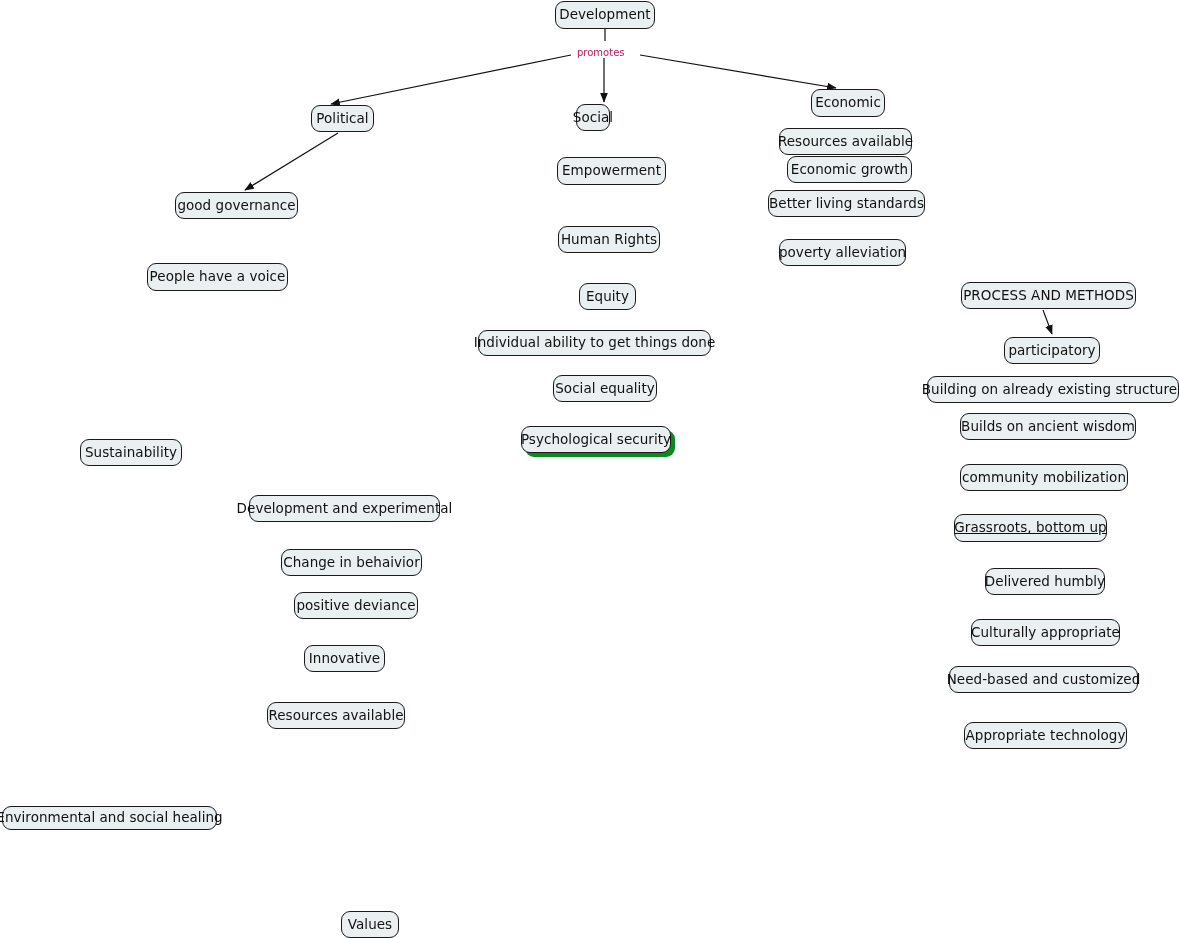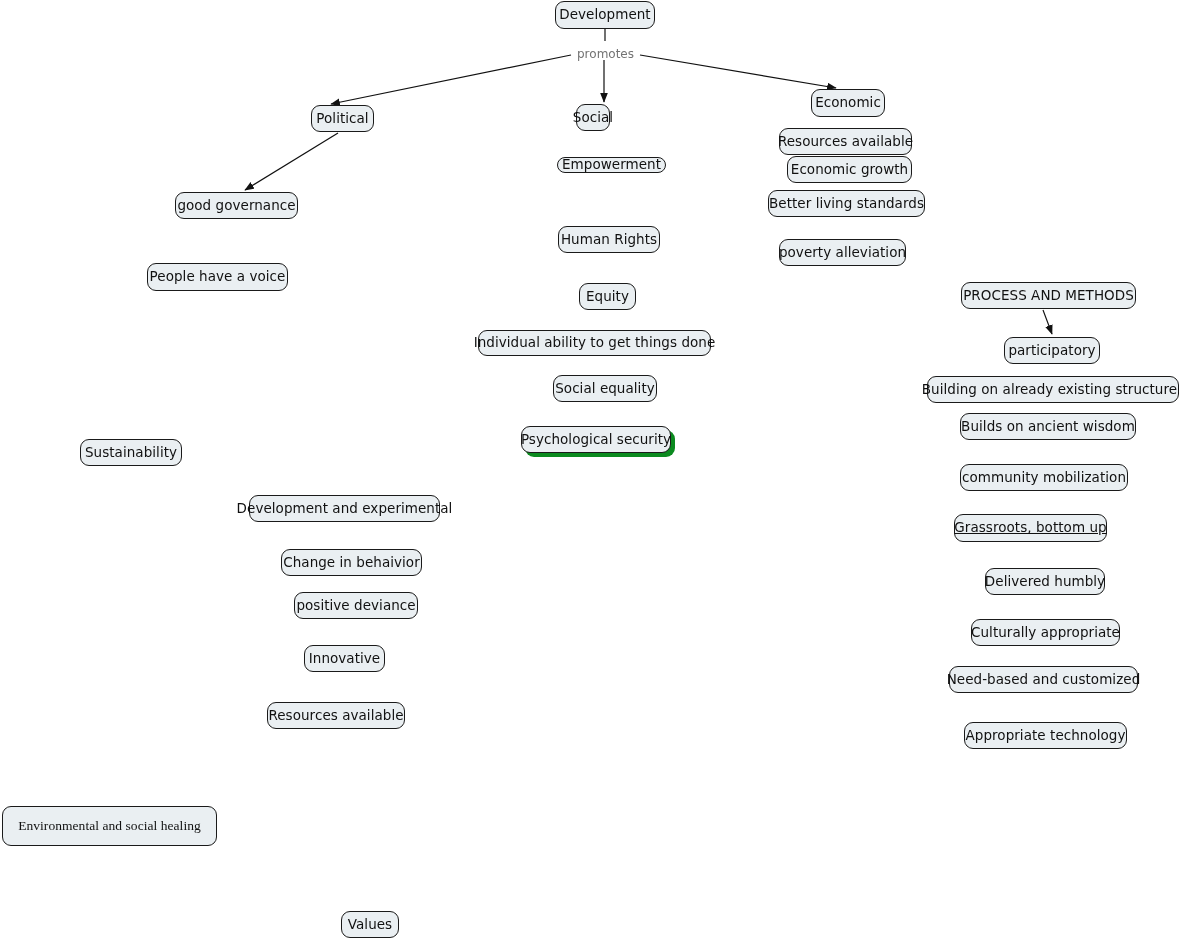--- a/index.html
+++ b/index.html
@@ -40,22 +40,22 @@
     white-space: nowrap;
     padding: 0 9px;
     letter-spacing: 0.05px;
   }
   .node.selected {
     box-shadow: 4px 4px 0 0 #0b8a1f;
     z-index: 5;
   }
   .edge-label {
     position: absolute;
-    font-size: 12px;
-    color: #737373;
+    font-size: 10px;
+    color: #be185d;
     background: #ffffff;
     padding: 0 2px;
     white-space: nowrap;
     line-height: 1;
   }
 </style>
 </head>
 <body>
 
 <div id="canvas">
@@ -80,21 +80,21 @@
     <line x1="1043" y1="310" x2="1052" y2="334" stroke="#111111" stroke-width="1.2" marker-end="url(#arrowhead)"></line>
   </svg>
 
   <div id="node-layer">
       <div class="node" style="left: 555px; top: 1px; width: 100px; height: 28px;">Development</div>
       <div class="node" style="left: 311px; top: 105px; width: 63px; height: 27px;">Political</div>
       <div class="node" style="left: 576px; top: 104px; width: 34px; height: 27px;">Social</div>
       <div class="node" style="left: 811px; top: 89px; width: 74px; height: 28px;">Economic</div>
       <div class="node" style="left: 175px; top: 192px; width: 123px; height: 27px;">good governance</div>
       <div class="node" style="left: 147px; top: 263px; width: 141px; height: 28px;">People have a voice</div>
-      <div class="node" style="left: 557px; top: 157px; width: 109px; height: 16px;">Empowerment</div>
+      <div class="node" style="left: 557px; top: 157px; width: 109px; height: 28px;">Empowerment</div>
       <div class="node" style="left: 558px; top: 226px; width: 102px; height: 27px;">Human Rights</div>
       <div class="node" style="left: 579px; top: 283px; width: 57px; height: 27px;">Equity</div>
       <div class="node" style="left: 478px; top: 330px; width: 233px; height: 26px;">Individual ability to get things done</div>
       <div class="node" style="left: 553px; top: 375px; width: 104px; height: 27px;">Social equality</div>
       <div class="node selected" style="left: 521px; top: 426px; width: 150px; height: 27px;">Psychological security</div>
       <div class="node" style="left: 779px; top: 128px; width: 133px; height: 27px;">Resources available</div>
       <div class="node" style="left: 787px; top: 156px; width: 125px; height: 27px;">Economic growth</div>
       <div class="node" style="left: 768px; top: 190px; width: 157px; height: 27px;">Better living standards</div>
       <div class="node" style="left: 779px; top: 239px; width: 127px; height: 27px;">poverty alleviation</div>
       <div class="node" style="left: 961px; top: 282px; width: 175px; height: 27px;">PROCESS AND METHODS</div>
@@ -106,21 +106,21 @@
       <div class="node" style="left: 985px; top: 568px; width: 120px; height: 27px;">Delivered humbly</div>
       <div class="node" style="left: 971px; top: 619px; width: 149px; height: 27px;">Culturally appropriate</div>
       <div class="node" style="left: 949px; top: 666px; width: 189px; height: 27px;">Need-based and customized</div>
       <div class="node" style="left: 964px; top: 722px; width: 163px; height: 27px;">Appropriate technology</div>
       <div class="node" style="left: 80px; top: 439px; width: 102px; height: 27px;">Sustainability</div>
       <div class="node" style="left: 249px; top: 495px; width: 191px; height: 27px;">Development and experimental</div>
       <div class="node" style="left: 281px; top: 549px; width: 141px; height: 27px;">Change in behaivior</div>
       <div class="node" style="left: 294px; top: 592px; width: 124px; height: 27px;">positive deviance</div>
       <div class="node" style="left: 304px; top: 645px; width: 81px; height: 27px;">Innovative</div>
       <div class="node" style="left: 267px; top: 702px; width: 138px; height: 27px;">Resources available</div>
-      <div class="node" style="left: 2px; top: 806px; width: 215px; height: 40px; font-family: Liberation Serif, serif;">Environmental and social healing</div>
+      <div class="node" style="left: 2px; top: 806px; width: 215px; height: 24px;">Environmental and social healing</div>
       <div class="node" style="left: 341px; top: 911px; width: 58px; height: 27px;">Values</div>
     </div>
 
   <div id="label-layer">
       <div class="edge-label" style="left: 575px; top: 48px;">promotes</div>
     </div>
 
 </div>
 
 </body></html>

